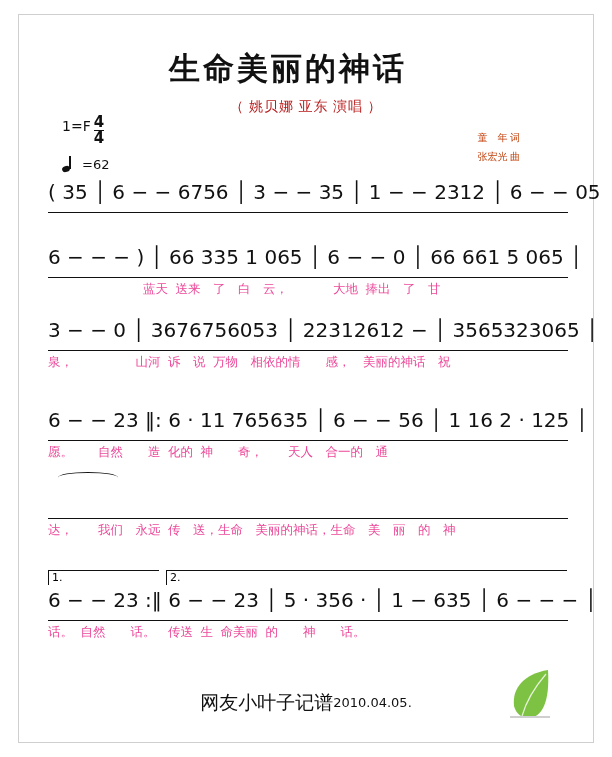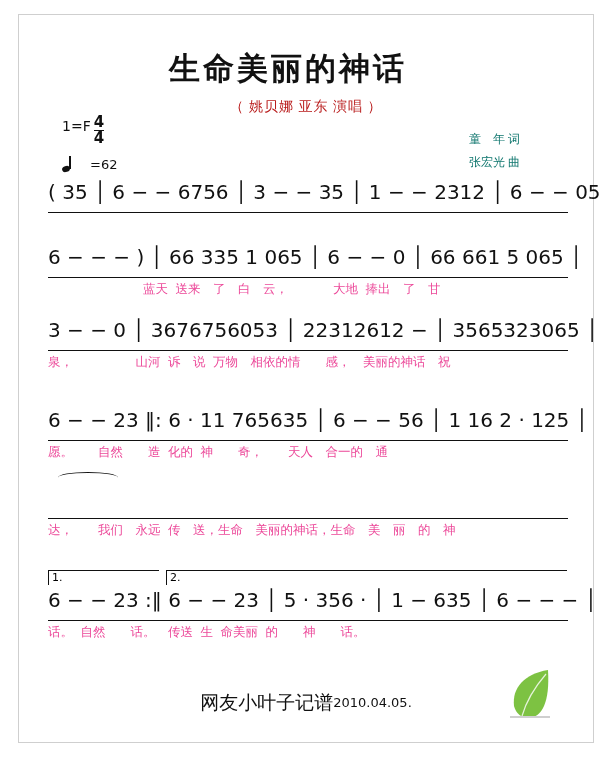--- a/index.html
+++ b/index.html
@@ -49,44 +49,44 @@
     font-size:15px;
     font-weight:bold;
     position:relative;
     top:-3px;
   }
   .meter .num{display:block;}
   .meter .den{display:block;border-top:1.4px solid #111;padding-top:0px;}
   .tempo{
     margin-top:8px;
     font-size:13px;
-    display:flex;align-items:center;gap:16px;
+    display:flex;align-items:center;gap:8px;
   }
   .quarter-note{
     display:inline-block;
     width:12px;height:14px;
     position:relative;
   }
   .quarter-note .head{
     position:absolute;left:0;bottom:0;
     width:8px;height:6px;
     background:#111;
     border-radius:50%;
     transform:rotate(-20deg);
   }
   .quarter-note .stem{
     position:absolute;left:7px;bottom:3px;
     width:1.6px;height:13px;background:#111;
   }
   .credits{
     position:absolute;right:92px;top:128px;
-    font-size:12px;
+    font-size:10px;
     line-height:1.9;
     text-align:center;
-    color:#0f766e;
+    color:#c2410c;
   }
   
   .row{
     position:absolute;
     left:48px;
     width:520px;
     height:62px;
   }
   .notes{
     position:absolute;

